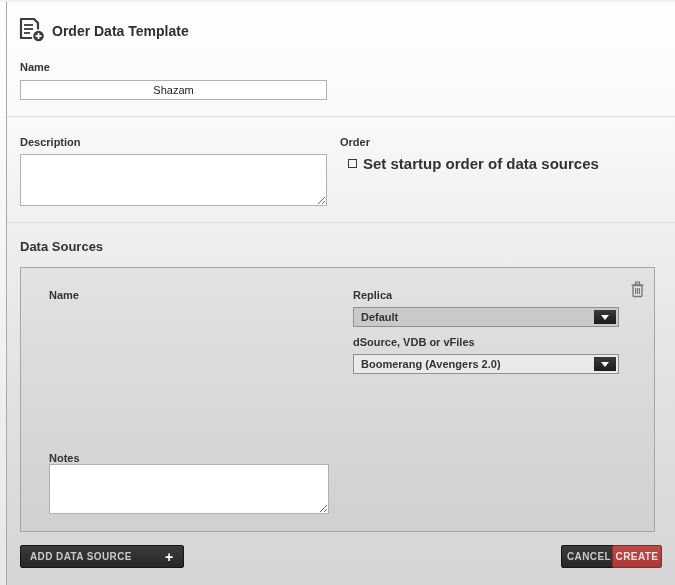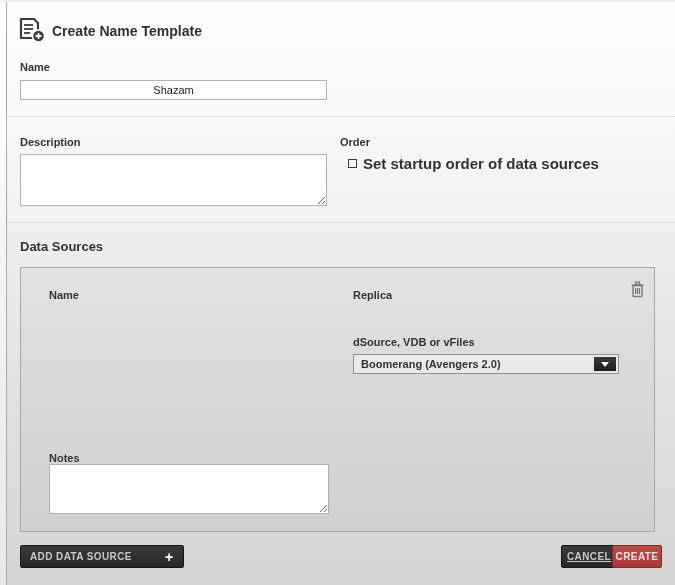--- a/index.html
+++ b/index.html
@@ -94,42 +94,42 @@
     color: #c9c9c9;
     gap: 26px;
   }
   .btn-red {
     background: linear-gradient(180deg, #bf4b47, #a93733);
     border-color: #8a2b28;
     color: #f3e3e3;
   }
   .add-btn { left: 20px; padding: 0 9px; }
   .add-plus { font-size: 14px; font-weight: 700; color: #fff; margin-left: 7px; line-height: 1; }
-  .cancel-btn { left: 561px; width: 56px; text-decoration: underline; }
+  .cancel-btn { left: 561px; width: 56px; }
   .create-btn { left: 612px; width: 50px; }
 </style>
 </head>
 <body>
 
 <div class="left-strip"></div>
 <div class="dialog-left-border"></div>
 <div class="top-strip"></div>
 
 <span class="hdr-icon">
   <svg width="28" height="27" viewBox="0 0 28 27">
     <path d="M3 2 h13 l4 4 v15 h-17 z" fill="#fff" stroke="#3c3c3c" stroke-width="2.2" stroke-linejoin="round"></path>
     <line x1="6" y1="8" x2="15" y2="8" stroke="#3c3c3c" stroke-width="1.8"></line>
     <line x1="6" y1="12" x2="15" y2="12" stroke="#3c3c3c" stroke-width="1.8"></line>
     <line x1="6" y1="16" x2="12" y2="16" stroke="#3c3c3c" stroke-width="1.8"></line>
     <circle cx="20.5" cy="19" r="6" fill="#3c3c3c" stroke="#fff" stroke-width="1.4"></circle>
     <line x1="20.5" y1="16" x2="20.5" y2="22" stroke="#fff" stroke-width="1.8"></line>
     <line x1="17.5" y1="19" x2="23.5" y2="19" stroke="#fff" stroke-width="1.8"></line>
   </svg>
 </span>
-<div class="page-title">Create Name Template</div>
+<div class="page-title">Order Data Template</div>
 
 <div class="lbl" style="left:20px; top:61px;">Name</div>
 <input class="txt-input" style="left: 20px; top: 80px; width: 307px;" value="Shazam">
 
 <div class="divider" style="top:116px;"></div>
 
 <div class="lbl" style="left:20px; top:136px;">Description</div>
 <textarea class="txt-area" style="left: 20px; top: 154px; width: 307px; height: 52px;"></textarea>
 
 <div class="lbl" style="left:340px; top:136px;">Order</div>
@@ -140,20 +140,26 @@
 
 <div class="divider" style="top:222px;"></div>
 
 <div class="lbl" style="left:20px; top:239px; font-size:13px;">Data Sources</div>
 
 <div class="ds-card">
 
   <div class="card-lbl" style="left:28px; top:21px;">Name</div>
 
   <div class="card-lbl" style="left:332px; top:21px;">Replica</div>
+  <div class="dropdown grey" style="left:332px; top:39px;">
+    <span>Default</span>
+    <span class="dd-arrow-box">
+        <span class="dd-caret"></span>
+      </span>
+  </div>
 
   <div class="card-lbl" style="left:332px; top:68px;">dSource, VDB or vFiles</div>
   <div class="dropdown light" style="left:332px; top:86px;">
     <span>Boomerang (Avengers 2.0)</span>
     <span class="dd-arrow-box">
         <span class="dd-caret"></span>
       </span>
   </div>
 
   <span class="trash-btn">

